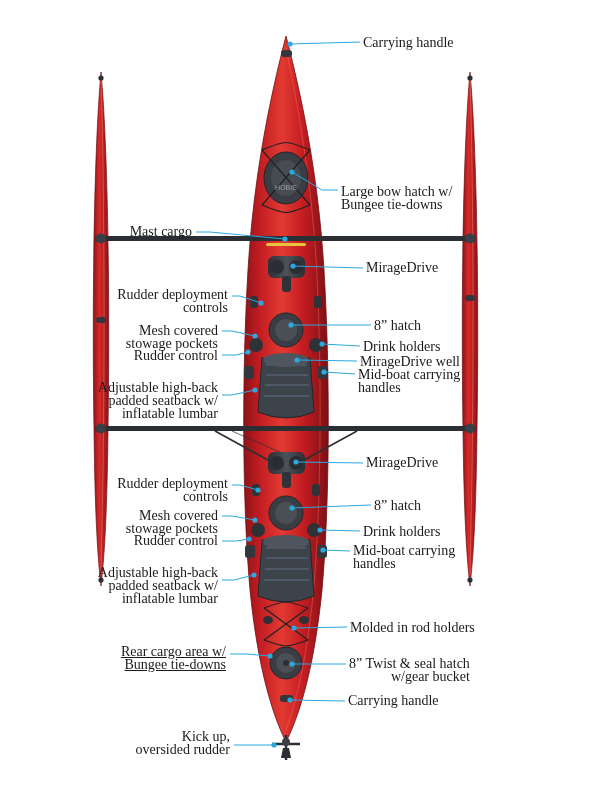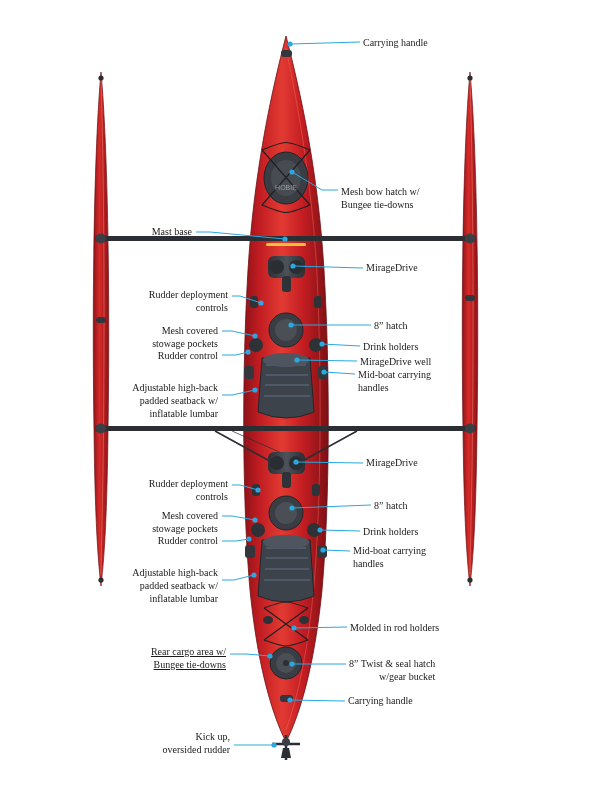--- a/index.html
+++ b/index.html
@@ -13,21 +13,21 @@
     height: 792px;
     background: #ffffff;
     overflow: hidden;
     font-family: "Liberation Serif", serif;
   }
 
   
   .label {
     position: absolute;
     font-family: "Liberation Serif", serif;
-    font-size: 10px;
+    font-size: 14px;
     line-height: 13px;
     color: #1a1a1a;
     white-space: pre-line;
   }
   .label.right { text-align: left; }
   .label.left  { text-align: right; }
 
   
   #art { position: absolute; left: 0; top: 0; }
 
@@ -248,24 +248,24 @@
       <circle cx="255" cy="520" r="2.6"></circle>
       <circle cx="249" cy="539" r="2.6"></circle>
       <circle cx="254" cy="575" r="2.6"></circle>
       <circle cx="270" cy="656" r="2.6"></circle>
       <circle cx="274" cy="745" r="2.6"></circle>
     </g>
   </svg>
 
   <div class="label right" style="left:363px; top:36px;">Carrying handle</div>
 
-  <div class="label right" style="left:341px; top:185px;">Mesh bow hatch w/
+  <div class="label right" style="left:341px; top:185px;">Large bow hatch w/
 Bungee tie-downs</div>
 
-  <div class="label left" style="left:80px; top:225px; width:112px;">Mast base</div>
+  <div class="label left" style="left:80px; top:225px; width:112px;">Mast cargo</div>
 
   <div class="label right" style="left:366px; top:261px;">MirageDrive</div>
 
   <div class="label left" style="left:104px; top:288px; width:124px;">Rudder deployment
 controls</div>
 
   <div class="label right" style="left:374px; top:319px;">8” hatch</div>
 
   <div class="label left" style="left:104px; top:324px; width:114px;">Mesh covered
 stowage pockets</div>

